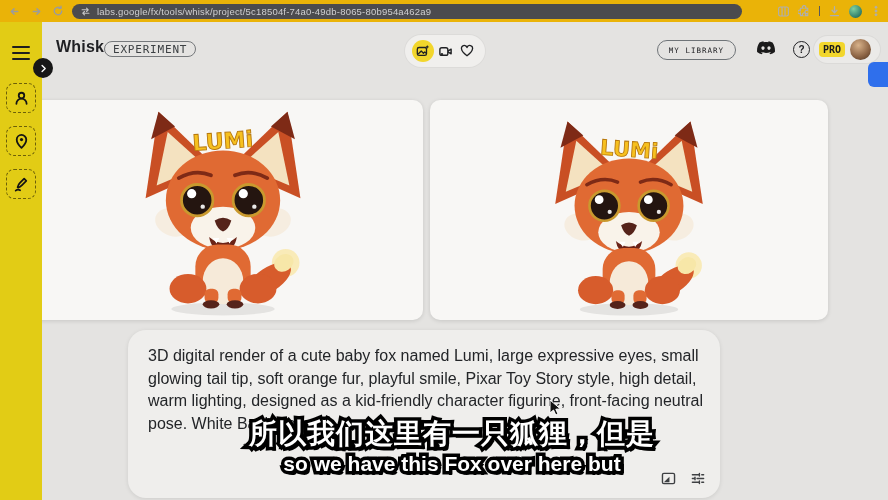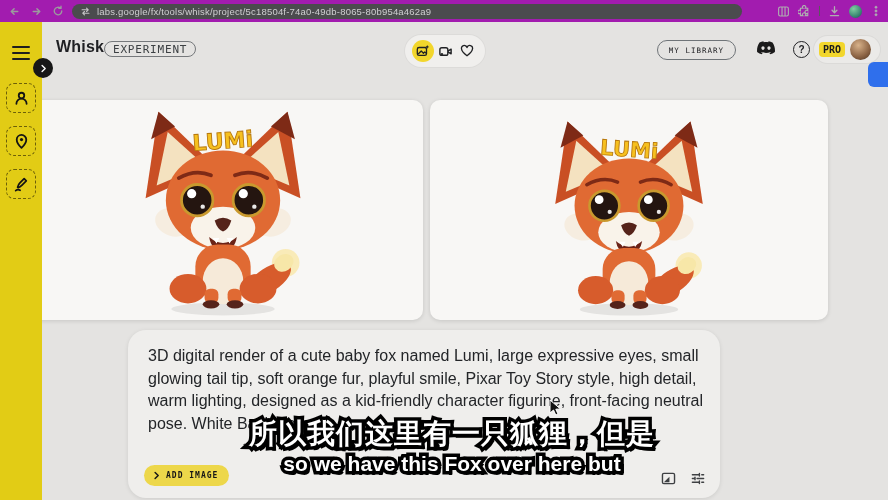--- a/index.html
+++ b/index.html
@@ -1,21 +1,21 @@
 <!DOCTYPE html>
 <html><head>
 <meta charset="utf-8">
 <style>
   * { margin:0; padding:0; box-sizing:border-box; }
   html,body { width:888px; height:500px; overflow:hidden; }
   body { font-family:"Liberation Sans", sans-serif; background:#e4e3e1; position:relative; }
 
   
   .browser-bar { position:absolute; top:0; left:0; width:888px; height:22px;
-    background:#a21caf; display:flex; align-items:center; padding:0 6px; gap:6px; z-index:50; }
+    background:#eab308; display:flex; align-items:center; padding:0 6px; gap:6px; z-index:50; }
   .nav-btn { width:16px; height:16px; display:flex; align-items:center; justify-content:center; flex:0 0 auto; }
   .nav-btn svg { stroke:#9b9b9d; }
   .url-pill { height:15px; flex:0 0 670px; background:#4b4b4e; border-radius:8px;
     display:flex; align-items:center; gap:6px; padding:0 8px; }
   .url-pill svg { stroke:#c3c3c5; flex:0 0 auto; }
   .url-text { color:#cfcfd1; font-size:9.5px; letter-spacing:.2px; white-space:nowrap; overflow:hidden; }
   .chrome-right { display:flex; align-items:center; gap:8px; margin-left:auto; }
   .chrome-right svg { stroke:#aeaeb0; }
   .chrome-sep { width:1px; height:10px; background:#5a5a5c; }
   .chrome-avatar { width:13px; height:13px; border-radius:50%;
@@ -284,26 +284,20 @@
   </div>
   <div class="image-card right">
     <svg class="fox-wrap" viewBox="0 0 200 230" style="width:180px;height:202px">
       <use href="#fox-shape"></use>
       <text x="100" y="44" text-anchor="middle" font-family="DejaVu Sans, sans-serif" font-size="24" font-weight="bold" fill="#f6c01f" stroke="#b8790e" stroke-width="1" transform="rotate(4 100 40)">LUMi</text>
     </svg>
   </div>
 
   <div class="prompt-card">
     <div class="prompt-text">3D digital render of a cute baby fox named Lumi, large expressive eyes, small glowing tail tip, soft orange fur, playful smile, Pixar Toy Story style, high detail, warm lighting, designed as a kid-friendly character figurine, front-facing neutral pose. White Background</div>
-    <button class="add-image-btn">
-      <svg width="9" height="9" viewBox="0 0 16 16" fill="none" stroke="#161616" stroke-width="2.6" stroke-linecap="round" stroke-linejoin="round">
-          <path d="M5.5 2.5 L11 8 L5.5 13.5"></path>
-        </svg>
-      <span>ADD IMAGE</span>
-    </button>
     <div class="prompt-tools">
       <svg width="15" height="13" viewBox="0 0 16 14" fill="none" stroke-width="1.5">
           <rect x="1.5" y="1.5" width="13" height="11" rx="1.5"></rect>
           <path d="M3 11 L9 5 V11 Z" fill="#3e4043" stroke="none"></path>
         </svg>
       <svg width="16" height="15" viewBox="0 0 16 16" fill="none" stroke-width="1.5" stroke-linecap="round">
           <path d="M2 4 h7 M12 4 h2 M9.5 2.6 v2.8"></path>
           <path d="M2 8 h2 M7 8 h7 M4.8 6.6 v2.8"></path>
           <path d="M2 12 h7 M12 12 h2 M9.5 10.6 v2.8"></path>
         </svg>

